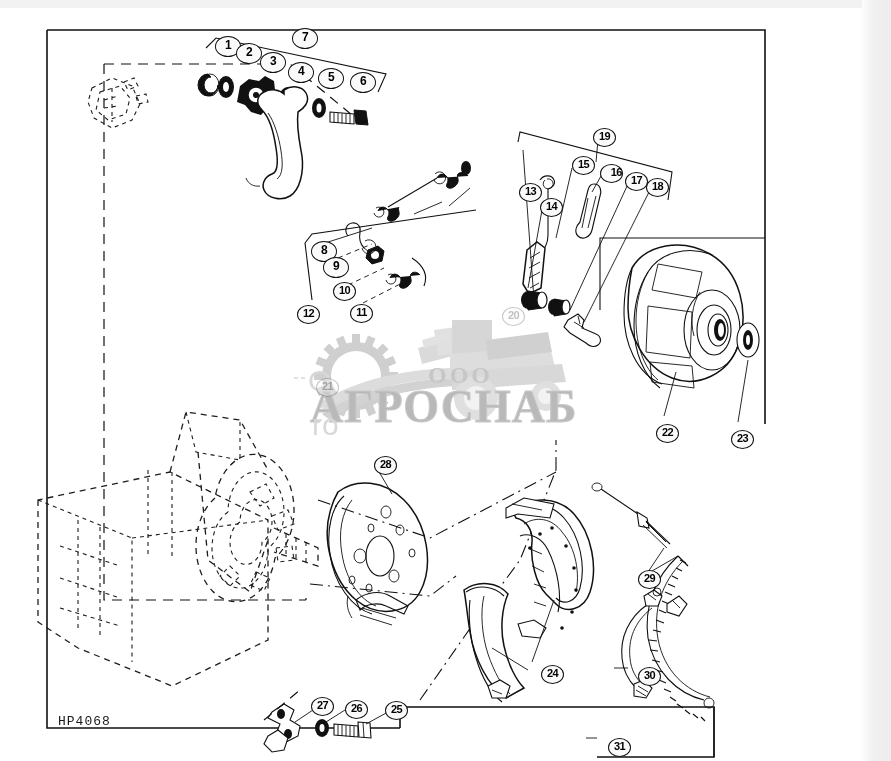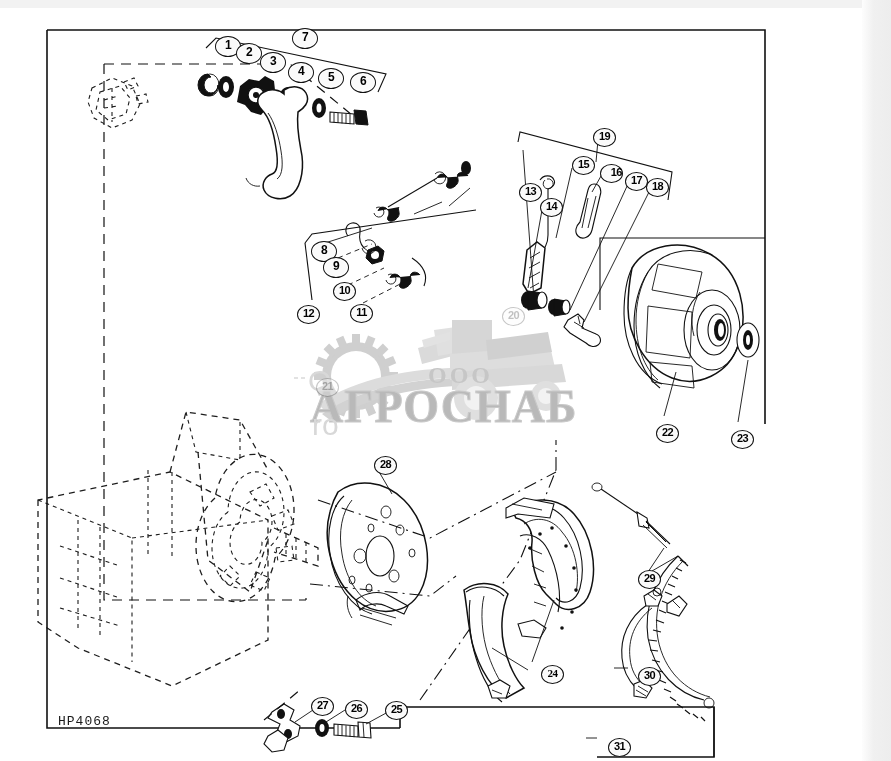--- a/index.html
+++ b/index.html
@@ -467,21 +467,21 @@
       <div class="callout sm" style="left: 540px; top: 198px;">14</div>
       <div class="callout sm" style="left: 572px; top: 156px;">15</div>
       <div class="callout sm" style="left: 600px; top: 164px; text-align: right;">16</div>
       <div class="callout sm" style="left: 625px; top: 172px;">17</div>
       <div class="callout sm" style="left: 646px; top: 178px;">18</div>
       <div class="callout sm" style="left: 593px; top: 128px;">19</div>
       <div class="callout sm faded" style="left: 466px; top: 307px; margin-left: 36px;">20</div>
       <div class="callout sm faded" style="left: 316px; top: 378px;">21</div>
       <div class="callout sm" style="left: 656px; top: 424px;">22</div>
       <div class="callout sm" style="left: 731px; top: 430px;">23</div>
-      <div class="callout sm" style="left: 541px; top: 665px; font-family: Liberation Serif, serif;">24</div>
+      <div class="callout sm" style="left: 541px; top: 665px;">24</div>
       <div class="callout sm" style="left: 385px; top: 701px;">25</div>
       <div class="callout sm" style="left: 345px; top: 700px;">26</div>
       <div class="callout sm" style="left: 311px; top: 697px;">27</div>
       <div class="callout sm" style="left: 374px; top: 456px;">28</div>
       <div class="callout sm" style="left: 638px; top: 570px; text-align: center;">29</div>
       <div class="callout sm" style="left: 638px; top: 667px;">30</div>
       <div class="callout sm" style="left: 608px; top: 738px;">31</div>
     </div>
 
   <div class="figid" style="left:58px;top:707px;">HP4068</div>

